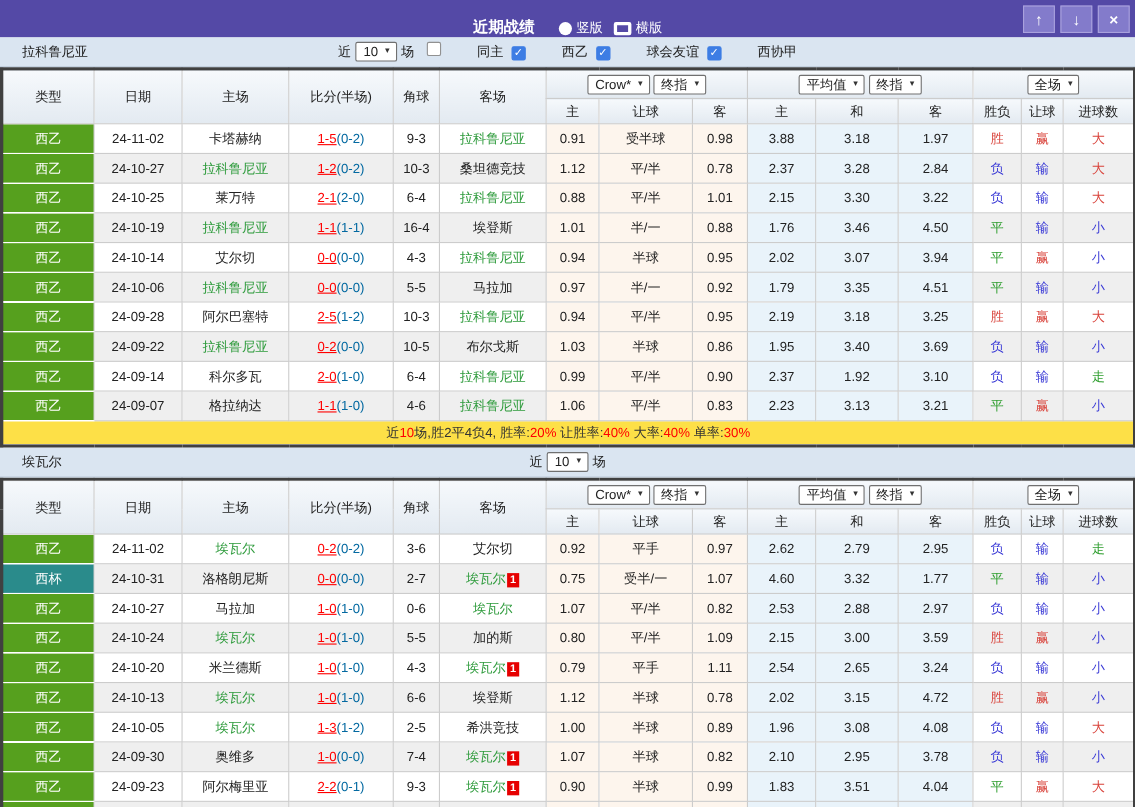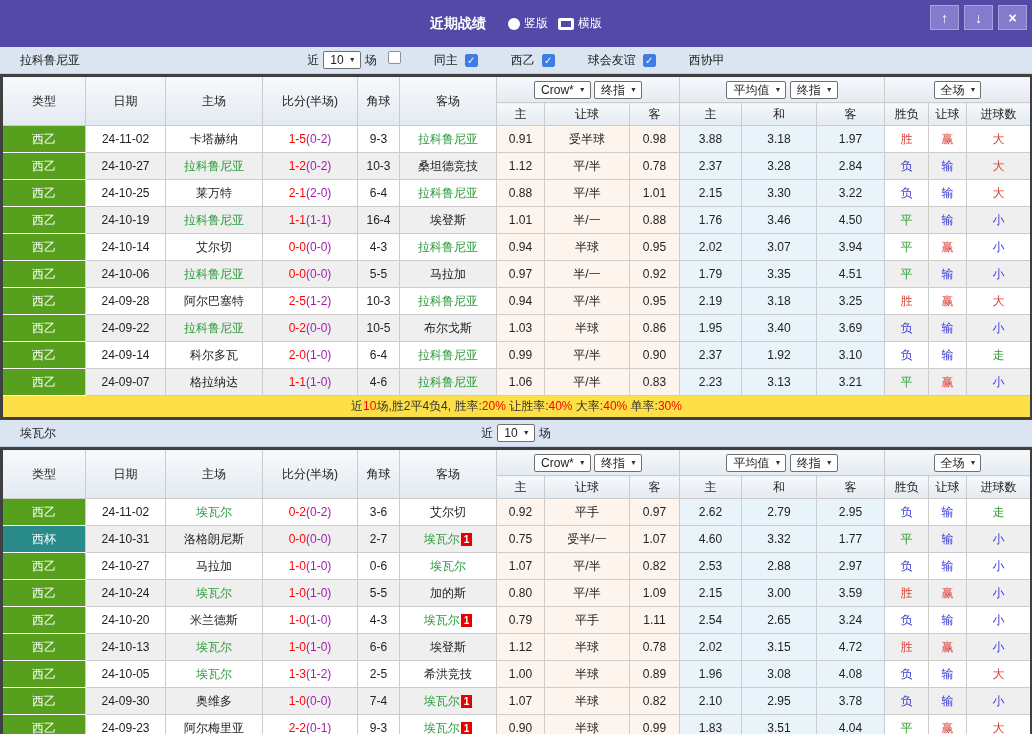--- a/index.html
+++ b/index.html
@@ -1,19 +1,19 @@
 <!DOCTYPE html>
 <html><head>
 <meta charset="utf-8">
 <style>
   html,body{margin:0;padding:0;background:#fff;}
   .window{width:1032px;height:734px;overflow:hidden;background:#fff;
     font-family:"Liberation Sans","DejaVu Sans",sans-serif;font-size:12px;color:#222;position:relative;}
   
-  .titlebar{height:47px;background:#5449A6;position:relative;display:flex;align-items:center;justify-content:center;}
+  .titlebar{height:34px;background:#5449A6;position:relative;display:flex;align-items:flex-end;justify-content:center;}
   .title{color:#fff;font-weight:bold;font-size:14px;margin-right:12px;}
   .radios{display:inline-flex;align-items:center;}
   .rdo{width:12px;height:12px;border-radius:50%;background:#fff;display:inline-block;margin:0 4px 0 10px;box-sizing:border-box;}
   .rdo.sel{background:transparent;border:3px solid #fff;}
   .rlbl{color:#fff;}
   .winbtns{position:absolute;right:5px;top:5px;display:flex;gap:5px;}
   .wbtn{width:27px;height:23px;background:#837BCB;border:1px solid #A9A1DD;color:#fff;font-weight:bold;
     display:flex;align-items:center;justify-content:center;cursor:pointer;font-size:14px;line-height:1;}
   
   .filterbar{height:26px;background:#DAE5F1;position:relative;display:flex;align-items:center;justify-content:center;border-bottom:1px solid #c3d0df;}
@@ -35,22 +35,22 @@
   tbody td{height:26px;}
   tr.alt td{background:#EFEFEF;}
   .c-odds{background:#FDF5ED !important;}
   .c-avg{background:#E9F3FA !important;}
   td.type.lig{background:#56A01E !important;color:#fff;border-bottom-color:#fff;}
   td.type.cup{background:#2A8B8B !important;color:#fff;border-bottom-color:#fff;}
   .team .tname{color:#222;}
   .team.focal .tname{color:#2E9B3C;}
   .badge{background:#E60000;color:#fff;font-size:10px;font-weight:bold;padding:0 3px;margin-left:1px;display:inline-block;line-height:13px;}
   .badge:empty{display:none;}
-  .ft{color:#F00;}
-  .ht{color:#a21caf;}
+  .ft{color:#F00;text-decoration:underline;}
+  .ht{color:#0369a1;}
   .res-red{color:#D9433B;}
   .res-blue{color:#3A3AD6;}
   .res-green{color:#2E9E2E;}
   td.summary{height:21px;color:#333;background:#fde047;}
   td.summary .red{color:#F00;}
 </style>
 </head>
 <body>
 
 <div class="window">

